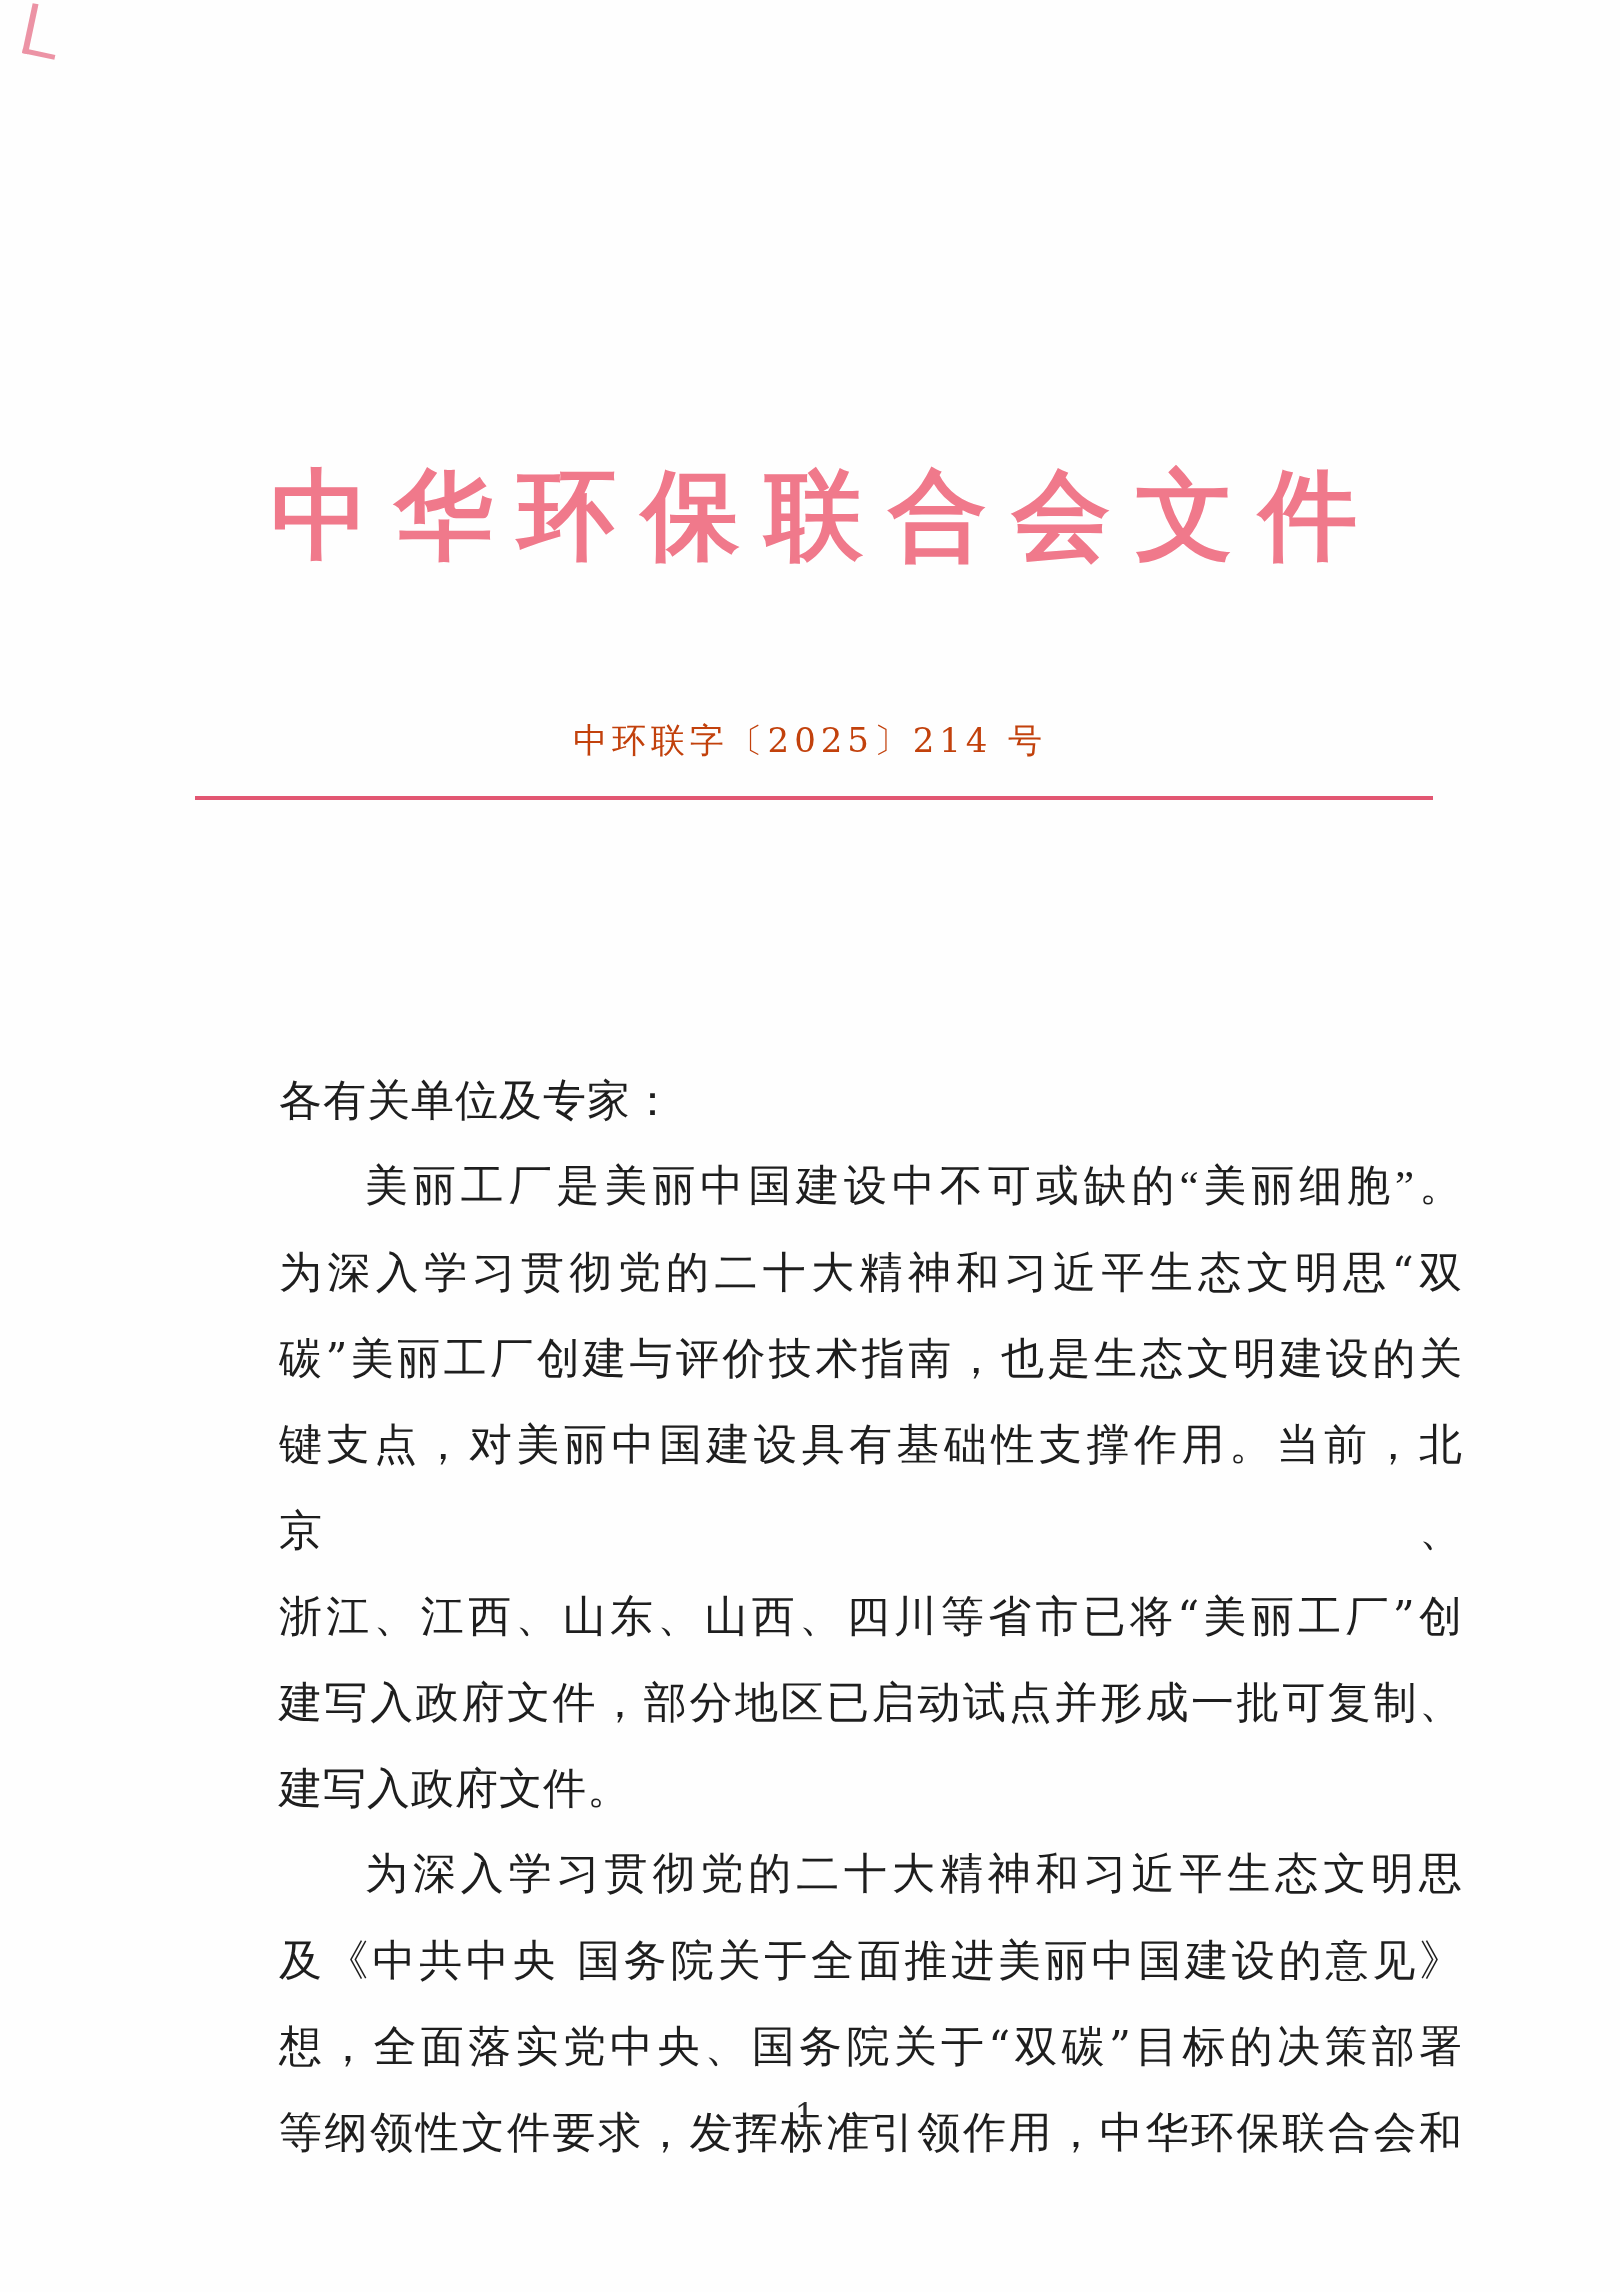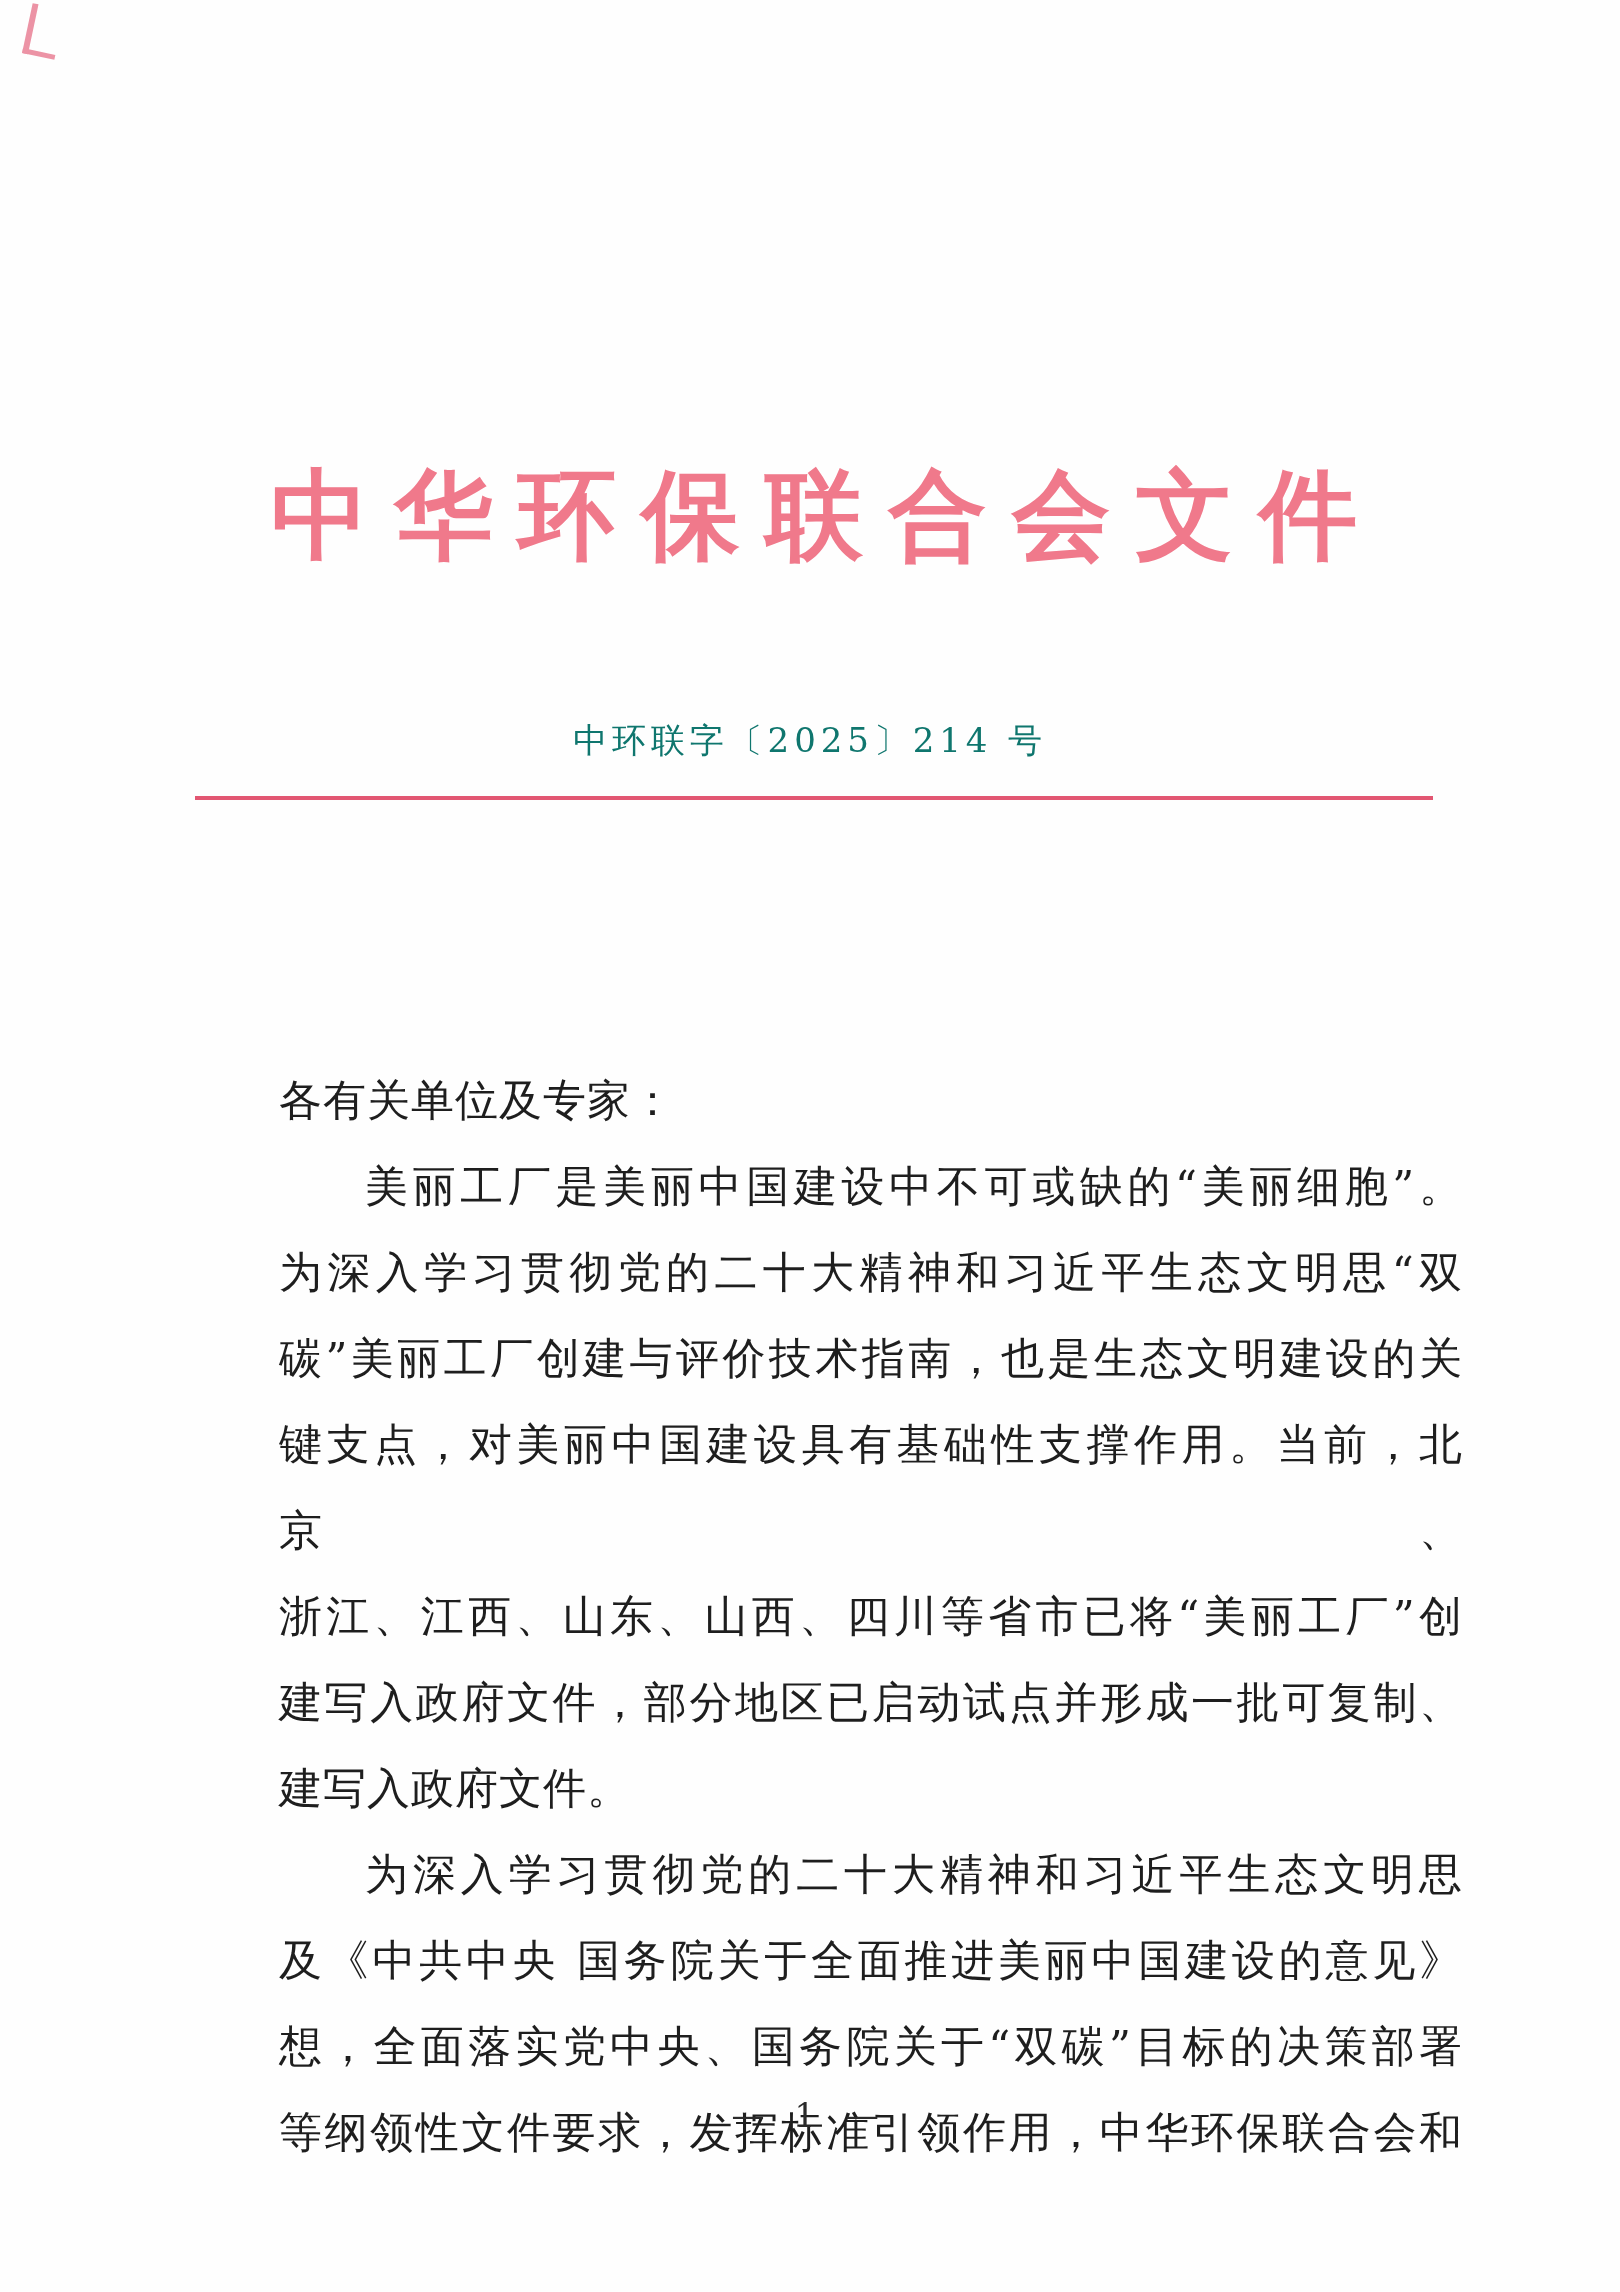--- a/index.html
+++ b/index.html
@@ -47,21 +47,21 @@
 
   
   .doc-number {
     position: absolute;
     top: 718px;
     left: 0;
     width: 100%;
     text-align: center;
     font-size: 34px;
     letter-spacing: 4.9px;
-    color: #0f766e;
+    color: #c2410c;
   }
 
   
   .red-divider {
     position: absolute;
     top: 796px;
     left: 195px;
     width: 1238px;
     height: 3.9px;
     background: #e25672;
@@ -91,21 +91,21 @@
     color: #1e1e1e;
     letter-spacing: 1px;
     margin-left: 36px;
   }
   .body-line {
     line-height: 86px;
     min-height: 86px;
     text-align: justify;
   }
   .body-line.fill { text-align-last: justify; }
-  .body-line.indent { text-indent: 86px; }
+  .body-line.indent { text-indent: 86px; font-family: Liberation Serif, serif; }
 
   
   .page-number {
     position: absolute;
     top: 2096px;
     left: 0;
     width: 100%;
     text-align: center;
     font-size: 33px;
     letter-spacing: 9.8px;

